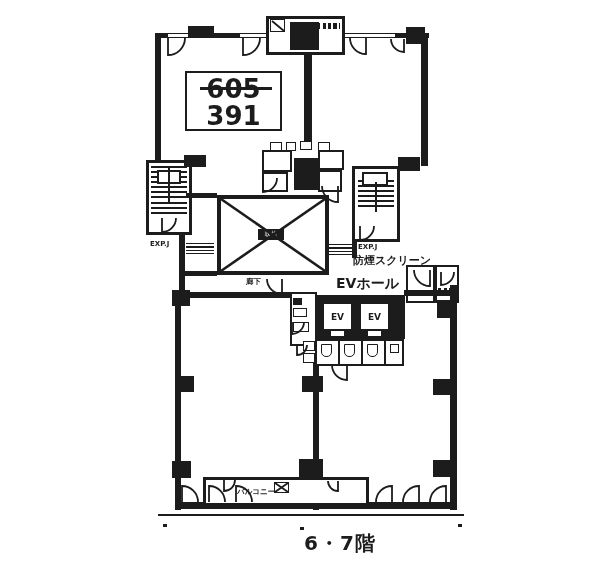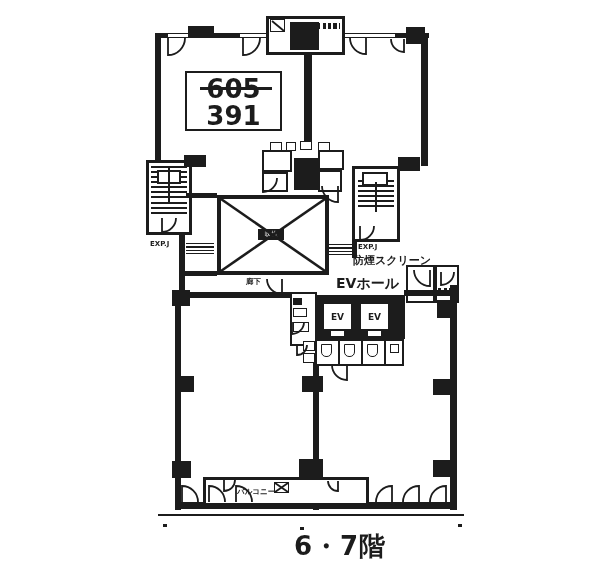--- a/index.html
+++ b/index.html
@@ -139,21 +139,21 @@
   <div class="box b1" style="left:344px;top:344px;width:11px;height:13px;border-radius:0 0 5px 5px;"></div>
   <div class="box b1" style="left:367px;top:344px;width:11px;height:13px;border-radius:0 0 5px 5px;"></div>
   <div class="box b1" style="left:390px;top:344px;width:9px;height:9px;"></div>
   <div class="box b1" style="left:303px;top:341px;width:12px;height:10px;"></div>
   <div class="box b1" style="left:303px;top:353px;width:12px;height:10px;"></div>
 
   <div class="box b3" style="left:203px;top:477px;width:166px;height:29px;"></div>
   <div class="t tb" style="left:237px;top:488px;font-size:7.5px;">バルコニー</div>
   <div class="box b1" style="left:274px;top:482px;width:15px;height:11px;"></div>
 
-  <div class="t tb" style="left:270px;top:533px;width:140px;text-align:center;font-size:26px;letter-spacing:1px;">6・7階</div>
+  <div class="t tb" style="left:270px;top:533px;width:140px;text-align:center;font-size:20px;letter-spacing:1px;">6・7階</div>
 
   <svg class="overlay" viewBox="0 0 607 570">
 
     <path class="lx" d="M221,199 L325,271"></path>
     <path class="lx" d="M325,199 L221,271"></path>
 
     <path class="ln" d="M272,21 L284,31"></path>
     <path class="ln" d="M275,483 L288,492"></path>
     <path class="ln" d="M288,483 L275,492"></path>
 

